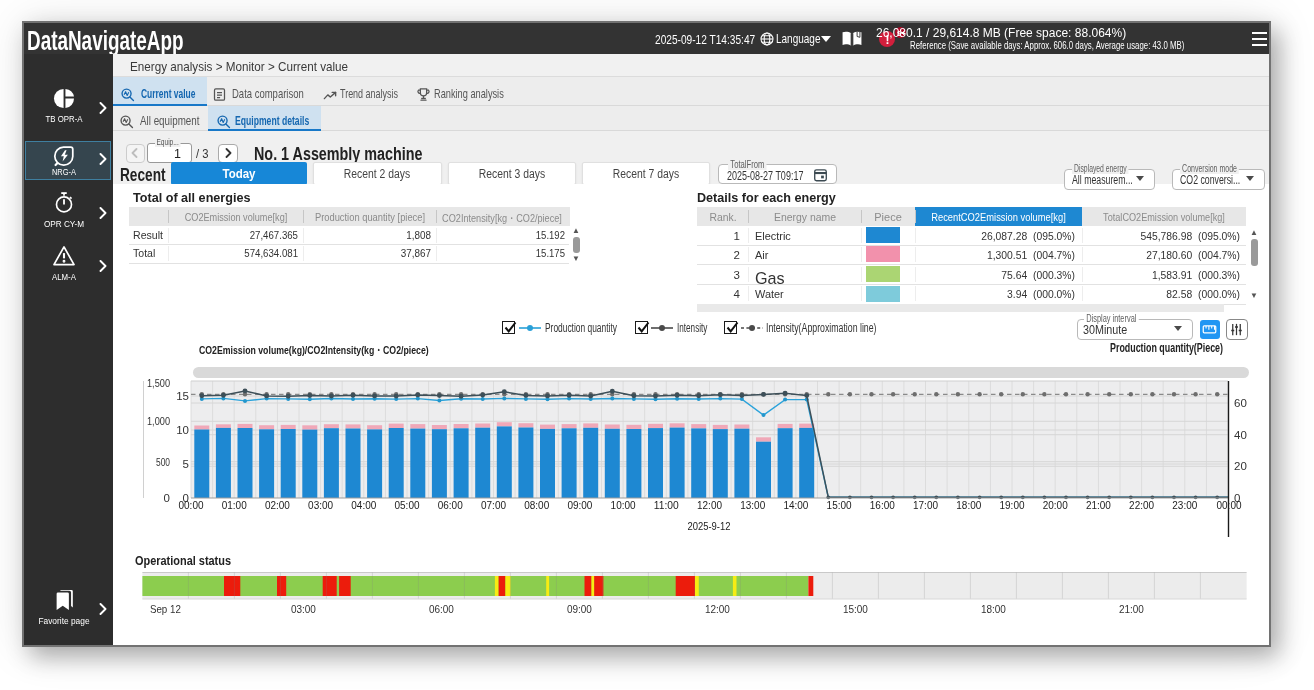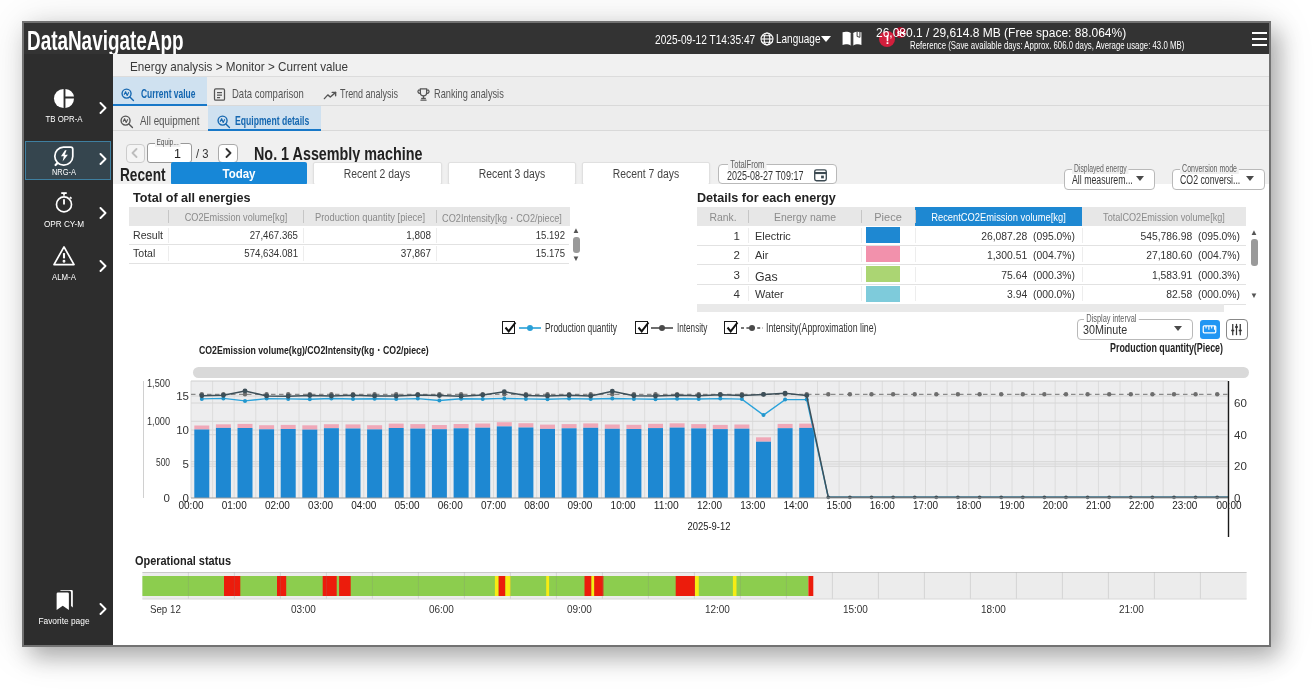--- a/index.html
+++ b/index.html
@@ -224,21 +224,21 @@
     <div style="position:absolute;top:249.1px;font-size:11.5px;color:#333;white-space:nowrap;left:755px;transform:scaleX(0.95);transform-origin:0 50%;">Air</div>
     <div style="position:absolute;left:866px;top:246.3px;width:34px;height:16px;background:#f291ac"></div>
     <div style="position:absolute;top:249.1px;font-size:11.5px;color:#333;white-space:nowrap;left:925px;width:150px;text-align:right;transform:scaleX(0.9);transform-origin:100% 50%;">1,300.51&nbsp;&nbsp;(004.7%)</div>
     <div style="position:absolute;top:249.1px;font-size:11.5px;color:#333;white-space:nowrap;left:1090px;width:150px;text-align:right;transform:scaleX(0.9);transform-origin:100% 50%;">27,180.60&nbsp;&nbsp;(004.7%)</div>
     <div style="position:absolute;left:697px;top:264.3px;width:549px;height:1px;background:#e2e2e2"></div>
     <div style="position:absolute;left:748px;top:247.1px;width:1px;height:15px;background:#ededed"></div>
     <div style="position:absolute;left:861px;top:247.1px;width:1px;height:15px;background:#ededed"></div>
     <div style="position:absolute;left:915px;top:247.1px;width:1px;height:15px;background:#ededed"></div>
     <div style="position:absolute;left:1082px;top:247.1px;width:1px;height:15px;background:#ededed"></div>
     <div style="position:absolute;top:268.7px;font-size:11.5px;color:#333;white-space:nowrap;left:710px;width:30px;text-align:right;">3</div>
-    <div style="position:absolute;top:268.7px;font-size:13px;color:#333;white-space:nowrap;left:755px;transform:scaleX(0.95);transform-origin:0 50%;">Gas</div>
+    <div style="position:absolute;top:268.7px;font-size:17px;color:#333;white-space:nowrap;left:755px;transform:scaleX(0.95);transform-origin:0 50%;">Gas</div>
     <div style="position:absolute;left:866px;top:265.9px;width:34px;height:16px;background:#abd573"></div>
     <div style="position:absolute;top:268.7px;font-size:11.5px;color:#333;white-space:nowrap;left:925px;width:150px;text-align:right;transform:scaleX(0.9);transform-origin:100% 50%;">75.64&nbsp;&nbsp;(000.3%)</div>
     <div style="position:absolute;top:268.7px;font-size:11.5px;color:#333;white-space:nowrap;left:1090px;width:150px;text-align:right;transform:scaleX(0.9);transform-origin:100% 50%;">1,583.91&nbsp;&nbsp;(000.3%)</div>
     <div style="position:absolute;left:697px;top:283.9px;width:549px;height:1px;background:#e2e2e2"></div>
     <div style="position:absolute;left:748px;top:266.7px;width:1px;height:15px;background:#ededed"></div>
     <div style="position:absolute;left:861px;top:266.7px;width:1px;height:15px;background:#ededed"></div>
     <div style="position:absolute;left:915px;top:266.7px;width:1px;height:15px;background:#ededed"></div>
     <div style="position:absolute;left:1082px;top:266.7px;width:1px;height:15px;background:#ededed"></div>
     <div style="position:absolute;top:288.3px;font-size:11.5px;color:#333;white-space:nowrap;left:710px;width:30px;text-align:right;">4</div>
     <div style="position:absolute;top:288.3px;font-size:11.5px;color:#333;white-space:nowrap;left:755px;transform:scaleX(0.95);transform-origin:0 50%;">Water</div>

